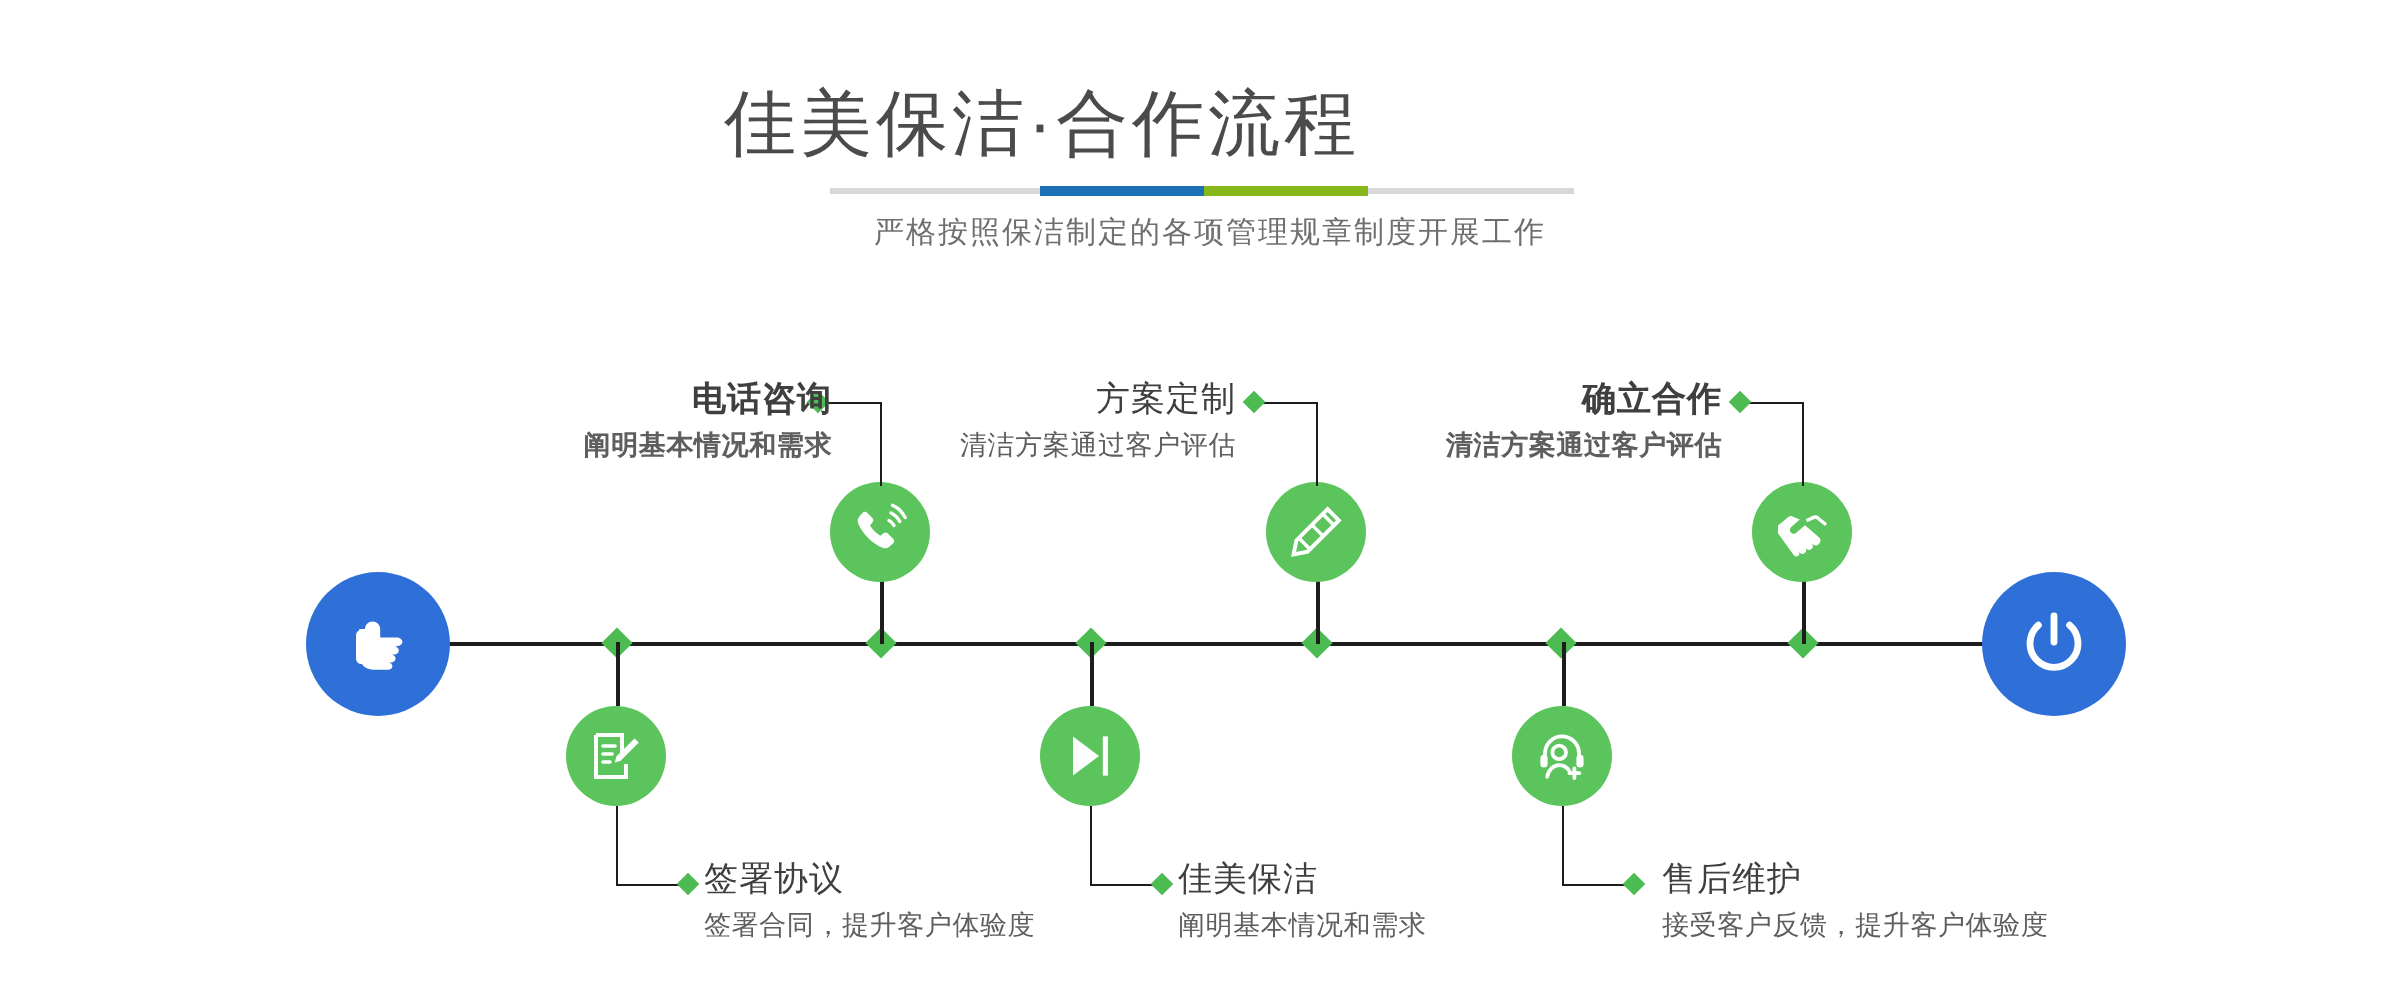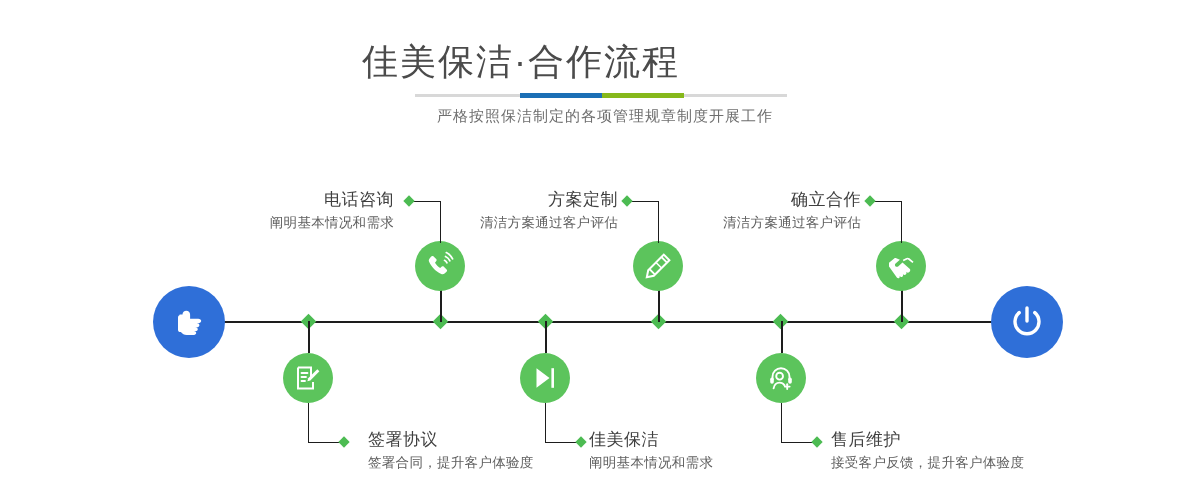--- a/index.html
+++ b/index.html
@@ -117,39 +117,39 @@
     <svg width="30" height="30" viewBox="0 0 30 30">
       <path fill="#ffffff" d="M8.6 5.4c-.7-.7-1.8-.6-2.4.1L4.6 7.4c-.8.9-1 2.2-.5 3.3 2.4 5.4 6.8 9.8 12.2 12.2 1.1.5 2.4.3 3.3-.5l1.9-1.6c.7-.6.8-1.7.1-2.4l-2.7-2.7c-.6-.6-1.5-.6-2.1-.1l-1.6 1.3c-2.1-1.3-3.9-3.1-5.2-5.2l1.3-1.6c.5-.6.5-1.5-.1-2.1z"></path>
       <path d="M20.5 5.5a9.5 9.5 0 0 1 4.4 4.3" fill="none" stroke="#ffffff" stroke-width="1.7" stroke-linecap="round"></path>
       <path d="M19.5 9.3a5.5 5.5 0 0 1 2.5 2.5" fill="none" stroke="#ffffff" stroke-width="1.7" stroke-linecap="round"></path>
       <path d="M21.3 1.6a13.5 13.5 0 0 1 6.3 6.2" fill="none" stroke="#ffffff" stroke-width="1.7" stroke-linecap="round"></path>
     </svg>
   </div>
   <div class="elb-v" style="left:440px;top:201px;height:42px;"></div>
   <div class="elb-h" style="left:413px;top:201px;width:28px;"></div>
   <div class="tip" style="left:405px;top:197px;"></div>
-  <div class="lbl up" style="left:144px;top:190px;width:250px;">
+  <div class="lbl up" style="left:166px;top:190px;width:250px;font-weight:bold;">
     <span class="t">电话咨询</span>
     <span class="d">阐明基本情况和需求</span>
   </div>
 
   <div class="stem" style="left:308px;top:321px;height:32px;"></div>
   <div class="node" style="left:283px;top:353px;">
     <svg width="28" height="28" viewBox="0 0 28 28">
       <path fill="none" stroke="#ffffff" stroke-width="2" d="M4 3.5h13v9.2M4 3.5v21h15V18"></path>
       <line x1="7.5" y1="9" x2="13.5" y2="9" stroke="#ffffff" stroke-width="1.8" stroke-linecap="round"></line>
       <line x1="7.5" y1="13" x2="12" y2="13" stroke="#ffffff" stroke-width="1.8" stroke-linecap="round"></line>
       <line x1="7.5" y1="17" x2="11" y2="17" stroke="#ffffff" stroke-width="1.8" stroke-linecap="round"></line>
       <path fill="#ffffff" d="M23.3 5.2l2.1 2.1-9.1 9.1-2.9.8.8-2.9z"></path>
     </svg>
   </div>
   <div class="elb-v" style="left:308px;top:403px;height:40px;"></div>
   <div class="elb-h" style="left:308px;top:442px;width:35px;"></div>
   <div class="tip" style="left:340px;top:438px;"></div>
-  <div class="lbl dn" style="left:352px;top:430px;width:260px;margin-left:16px;">
+  <div class="lbl dn" style="left:352px;top:430px;width:260px;">
     <span class="t">签署协议</span>
     <span class="d">签署合同，提升客户体验度</span>
   </div>
 
   <div class="stem" style="left:658px;top:266px;height:56px;"></div>
   <div class="node" style="left:633px;top:241px;">
     <svg width="30" height="30" viewBox="0 0 30 30">
       <path fill="none" stroke="#ffffff" stroke-width="2" d="M20.8 3.6l5.6 5.6L10.8 24.8l-7 1.4 1.4-7z"></path>
       <line x1="18.4" y1="6" x2="24" y2="11.6" stroke="#ffffff" stroke-width="1.8"></line>
       <line x1="6.4" y1="18" x2="12" y2="23.6" stroke="#ffffff" stroke-width="1.8"></line>
@@ -182,21 +182,21 @@
   <div class="stem" style="left:901px;top:266px;height:56px;"></div>
   <div class="node" style="left:876px;top:241px;">
     <svg width="30" height="30" viewBox="0 0 30 30">
       <path fill="#ffffff" d="M3 11.8l5.2-4.3c.6-.5 1.4-.6 2.1-.3l3.6 1.6-4.3 3.7c-.8.7-.9 1.9-.2 2.7.7.8 1.9.9 2.7.2l4.4-3.8 7.1 6.2c.8.7.9 1.9.2 2.7l-.5.6c-.7.8-1.9.9-2.7.2l-.9-.8.2.2c.7.7.8 1.8.1 2.6-.7.8-1.9.9-2.7.2l-.6-.5c.6.7.6 1.7-.1 2.4-.7.7-1.8.7-2.5.1l-.7-.6c.5.6.4 1.5-.2 2-.6.6-1.6.5-2.2-.1L3 15.6z"></path>
       <path fill="none" stroke="#ffffff" stroke-width="1.7" d="M17.2 9.4l3.6-1.7c.7-.3 1.5-.2 2.1.3l4.1 3.4"></path>
     </svg>
   </div>
   <div class="elb-v" style="left:901px;top:201px;height:42px;"></div>
   <div class="elb-h" style="left:874px;top:201px;width:28px;"></div>
   <div class="tip" style="left:866px;top:197px;"></div>
-  <div class="lbl up" style="left:611px;top:190px;width:250px;">
+  <div class="lbl up" style="left:611px;top:190px;width:250px;font-weight:bold;">
     <span class="t">确立合作</span>
     <span class="d">清洁方案通过客户评估</span>
   </div>
 
   <div class="stem" style="left:781px;top:321px;height:32px;"></div>
   <div class="node" style="left:756px;top:353px;">
     <svg width="28" height="28" viewBox="0 0 28 28">
       <path d="M5.5 15.5v-2.8a8.5 8.5 0 0 1 17 0v2.8" fill="none" stroke="#ffffff" stroke-width="1.9" stroke-linecap="round"></path>
       <rect x="3.2" y="13.4" width="3.6" height="6.4" rx="1.8" fill="#ffffff"></rect>
       <rect x="21.2" y="13.4" width="3.6" height="6.4" rx="1.8" fill="#ffffff"></rect>

